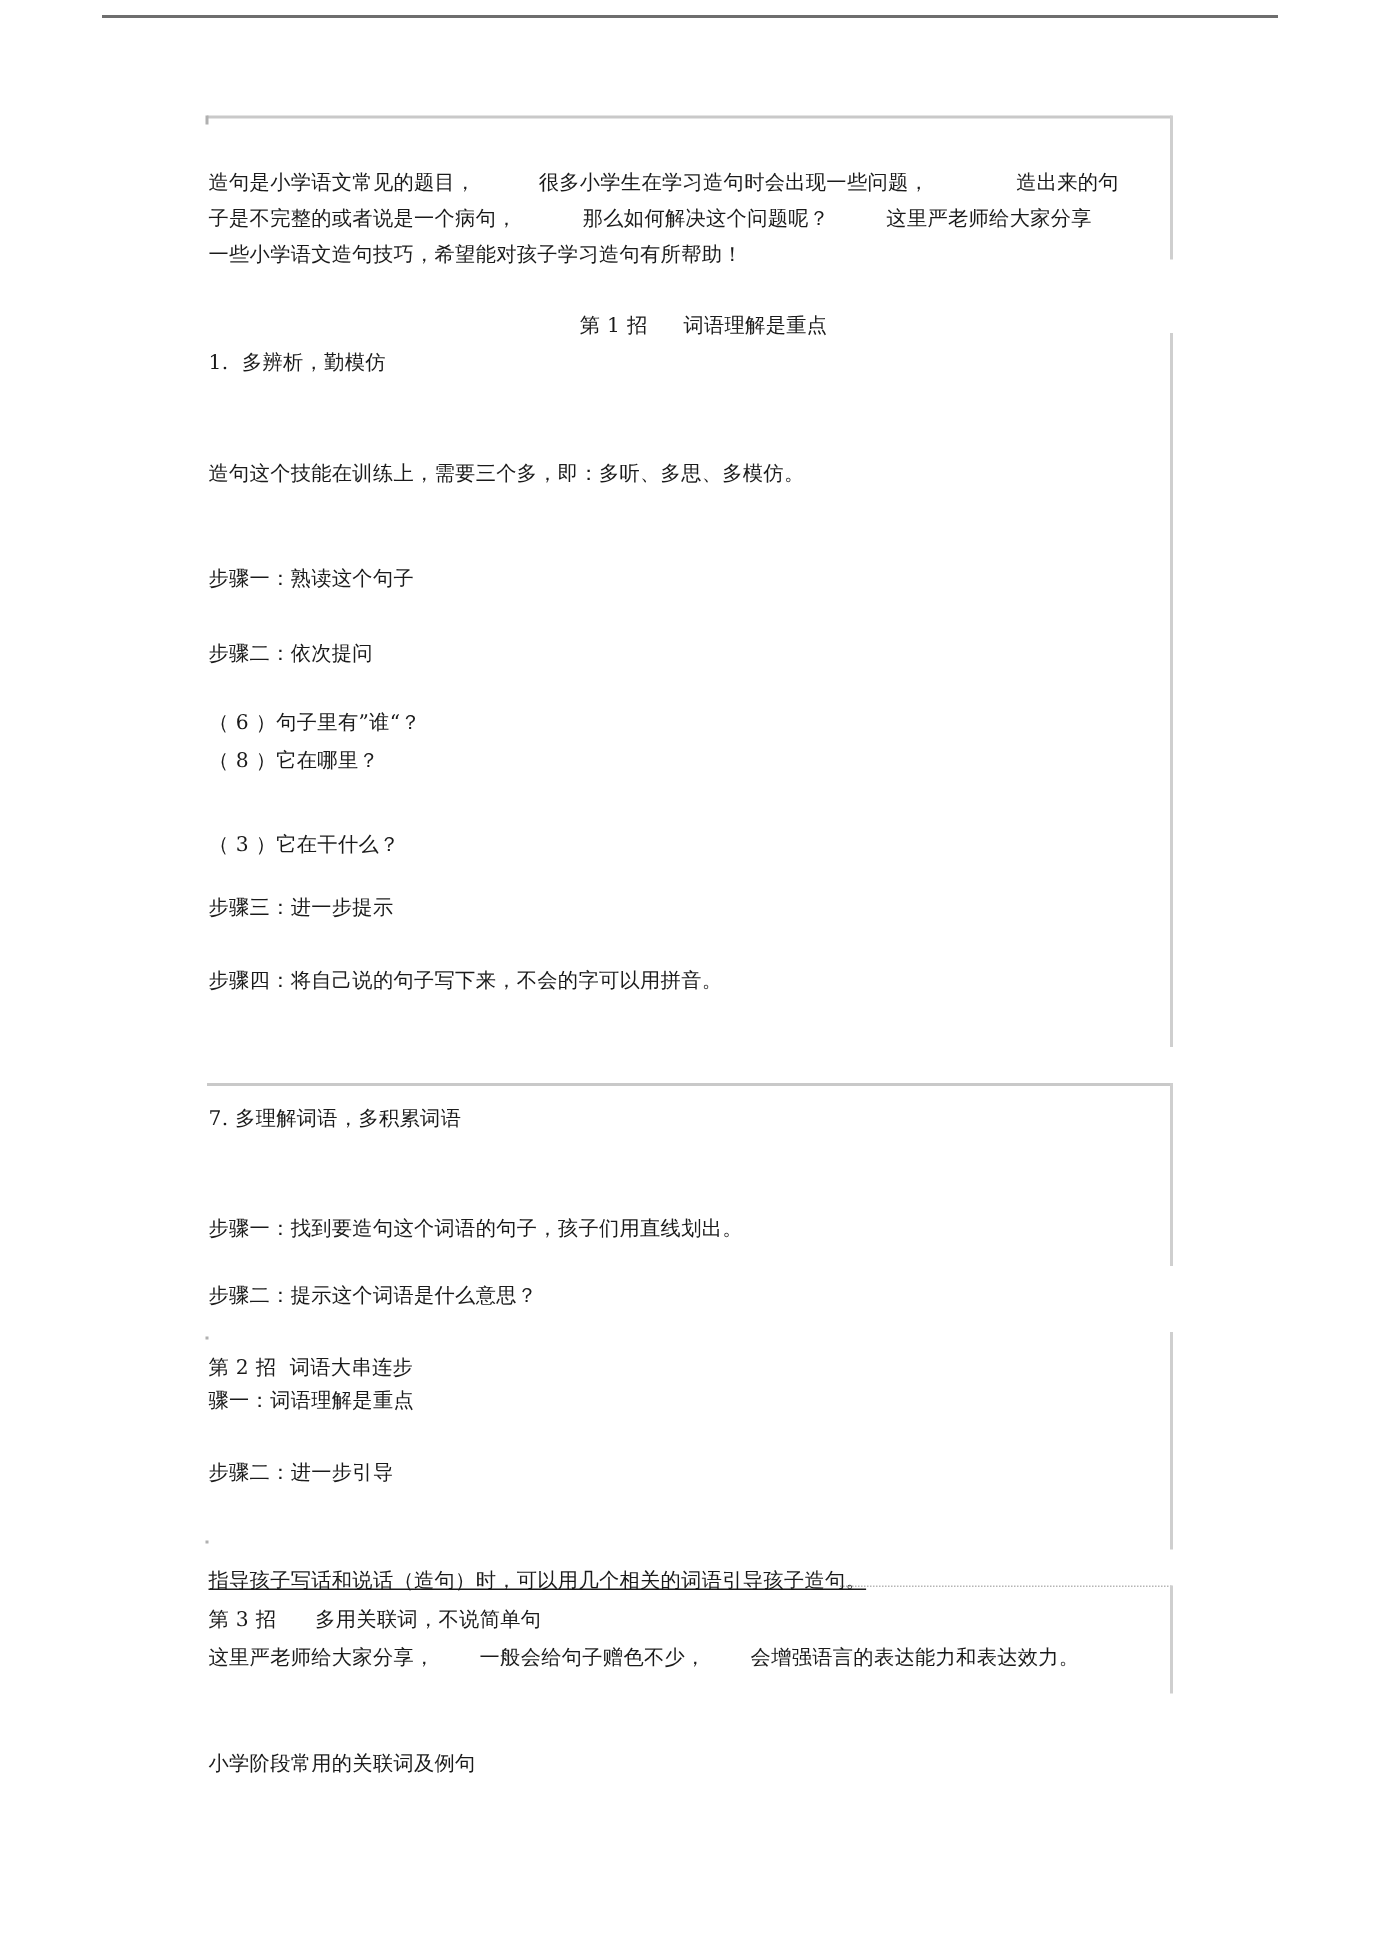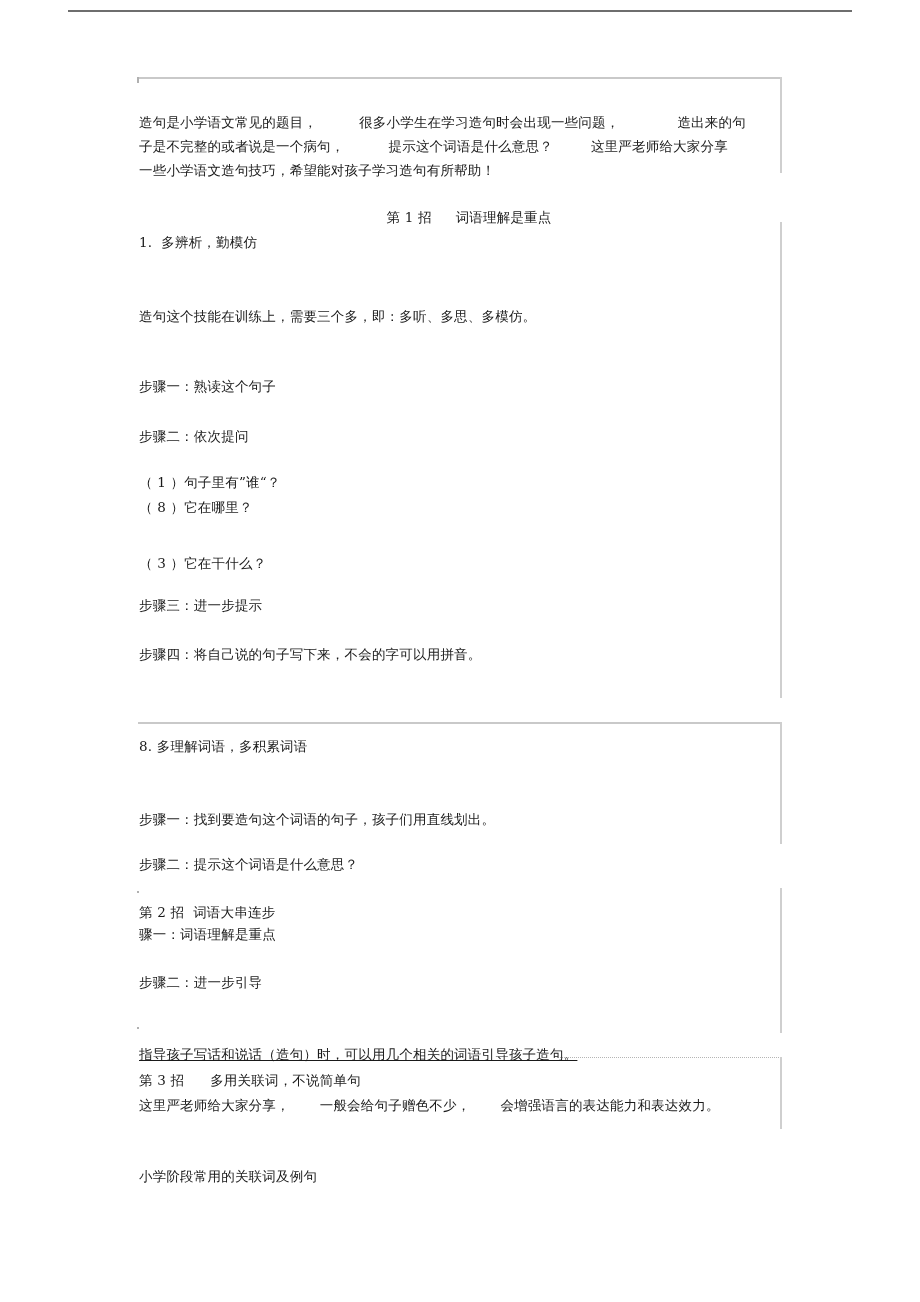--- a/index.html
+++ b/index.html
@@ -77,36 +77,36 @@
 <div class="vline" style="left:780px; top:722px; height:122px;"></div>
 
 <div class="tick" style="left:137px; top:891px;"></div>
 <div class="vline" style="left:780px; top:888px; height:145px;"></div>
 <div class="tick" style="left:137px; top:1027px;"></div>
 
 <div class="hline dotted" style="left:560px; top:1057px; width:221px;"></div>
 <div class="vline" style="left:780px; top:1057px; height:72px;"></div>
 
 <div class="line" style="top:113px;"><span>造句是小学语文常见的题目，</span><span class="gap" style="width:42px;"></span><span>很多小学生在学习造句时会出现一些问题，</span><span class="gap" style="width:58px;"></span><span>造出来的句</span></div>
-<div class="line" style="top:137px;"><span>子是不完整的或者说是一个病句，</span><span class="gap" style="width:44px;"></span><span>提示这个词语是什么意思？</span><span class="gap" style="width:38px;"></span><span>这里严老师给大家分享</span></div>
+<div class="line" style="top:137px;"><span>子是不完整的或者说是一个病句，</span><span class="gap" style="width:44px;"></span><span>那么如何解决这个问题呢？</span><span class="gap" style="width:38px;"></span><span>这里严老师给大家分享</span></div>
 <div class="line" style="top:161px;">一些小学语文造句技巧，希望能对孩子学习造句有所帮助！</div>
 
 <div class="line center" style="top:208px;"><span>第 1 招</span><span class="gap" style="width:24px;"></span><span>词语理解是重点</span></div>
 
 <div class="line" style="top:233px;">1.  多辨析，勤模仿</div>
 <div class="line" style="top:307px;">造句这个技能在训练上，需要三个多，即：多听、多思、多模仿。</div>
 <div class="line" style="top:377px;">步骤一：熟读这个句子</div>
 <div class="line" style="top:427px;">步骤二：依次提问</div>
-<div class="line" style="top:473px;">（ 1 ）句子里有”谁“？</div>
+<div class="line" style="top:473px;">（ 6 ）句子里有”谁“？</div>
 <div class="line" style="top:498px;">（ 8 ）它在哪里？</div>
 <div class="line" style="top:554px;">（ 3 ）它在干什么？</div>
 <div class="line" style="top:596px;">步骤三：进一步提示</div>
 <div class="line" style="top:645px;">步骤四：将自己说的句子写下来，不会的字可以用拼音。</div>
 
-<div class="line" style="top:737px;">8. 多理解词语，多积累词语</div>
+<div class="line" style="top:737px;">7. 多理解词语，多积累词语</div>
 <div class="line" style="top:810px;">步骤一：找到要造句这个词语的句子，孩子们用直线划出。</div>
 <div class="line" style="top:857px;font-family:Liberation Mono, monospace;">步骤二：提示这个词语是什么意思？</div>
 
 <div class="line" style="top:903px;">第 2 招  词语大串连步</div>
 <div class="line" style="top:925px;">骤一：词语理解是重点</div>
 <div class="line" style="top:973px;">步骤二：进一步引导</div>
 <div class="line strike" style="top:1045px;text-decoration:underline;">指导孩子写话和说话（造句）时，可以用几个相关的词语引导孩子造句。</div>
 
 <div class="line" style="top:1071px;"><span>第 3 招</span><span class="gap" style="width:26px;"></span><span>多用关联词，不说简单句</span></div>
 <div class="line" style="top:1096px;"><span>这里严老师给大家分享，</span><span class="gap" style="width:30px;"></span><span>一般会给句子赠色不少，</span><span class="gap" style="width:30px;"></span><span>会增强语言的表达能力和表达效力。</span></div>

